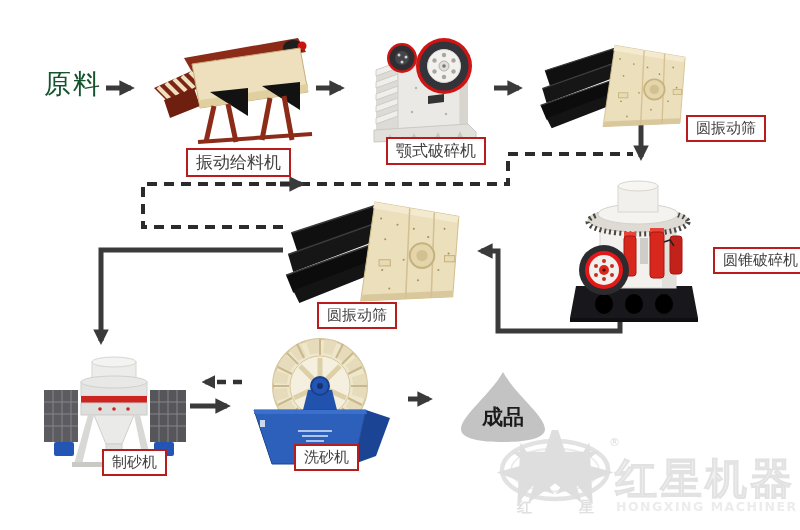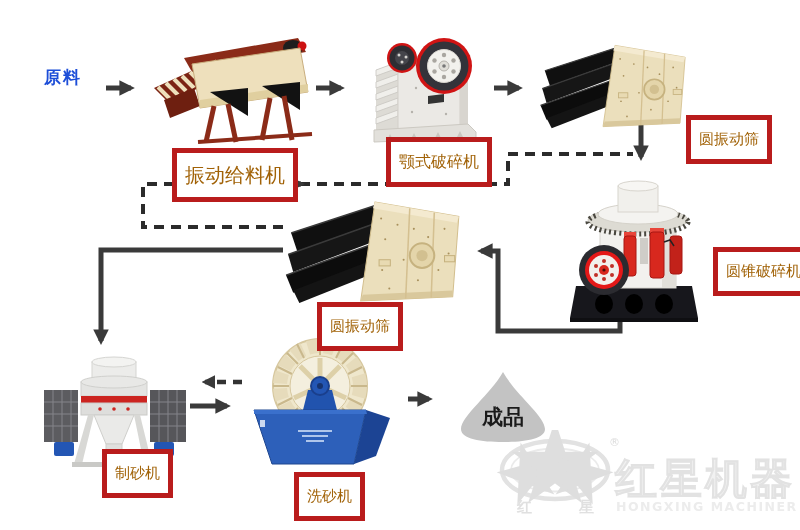--- a/index.html
+++ b/index.html
@@ -1,24 +1,24 @@
 <!DOCTYPE html>
 <html><head>
 <meta charset="utf-8">
 <style>
   html,body{margin:0;padding:0;background:#fff;}
   body{font-family:"DejaVu Sans","Liberation Sans",sans-serif;}
   .canvas{position:relative;width:800px;height:530px;background:#fff;overflow:hidden;}
   .node-label{
-    position:absolute;background:#fff;border:5px solid #b91c1c;
-    color:#a16207;font-size:15px;line-height:1;padding:12px 8px;
+    position:absolute;background:#fff;border:2px solid #b91c1c;
+    color:#404040;font-size:15px;line-height:1;padding:4px 8px;
     white-space:nowrap;z-index:5;
   }
   .start-label{
-    position:absolute;color:#1d4ed8;font-size:17px;font-weight:bold;
+    position:absolute;color:#14532d;font-size:27px;font-weight:normal;
     letter-spacing:2px;z-index:5;
   }
   .machine{position:absolute;z-index:3;}
   .connector-layer{position:absolute;left:0;top:0;z-index:2;}
   .watermark{position:absolute;z-index:1;}
 </style>
 </head>
 <body>
 
 <div class="canvas">
@@ -321,21 +321,21 @@
     </g>
   </svg>
 
   <svg class="machine" style="left:453px;top:368px" width="100" height="78" viewBox="0 0 100 78">
     <path d="M50,4 C62,26 92,48 92,61 C92,71 72,74 50,74 C28,74 8,71 8,61 C8,48 38,26 50,4 Z" fill="#c3c3c3"></path>
     <text x="50" y="56" text-anchor="middle" font-size="21" font-weight="bold" fill="#1a1a1a">成品</text>
   </svg>
 
   <div class="start-label" style="left:44px;top:66px">原料</div>
 
-  <div class="node-label" style="left:172px;top:148px;font-size:20px">振动给料机</div>
+  <div class="node-label" style="left:186px;top:148px;font-size:17px">振动给料机</div>
   <div class="node-label" style="left:386px;top:137px;font-size:16px">颚式破碎机</div>
   <div class="node-label" style="left:686px;top:115px">圆振动筛</div>
   <div class="node-label" style="left:713px;top:247px">圆锥破碎机</div>
   <div class="node-label" style="left:317px;top:302px">圆振动筛</div>
   <div class="node-label" style="left:102px;top:449px">制砂机</div>
-  <div class="node-label" style="left:294px;top:472px">洗砂机</div>
+  <div class="node-label" style="left:294px;top:444px">洗砂机</div>
 
 </div>
 
 </body></html>

